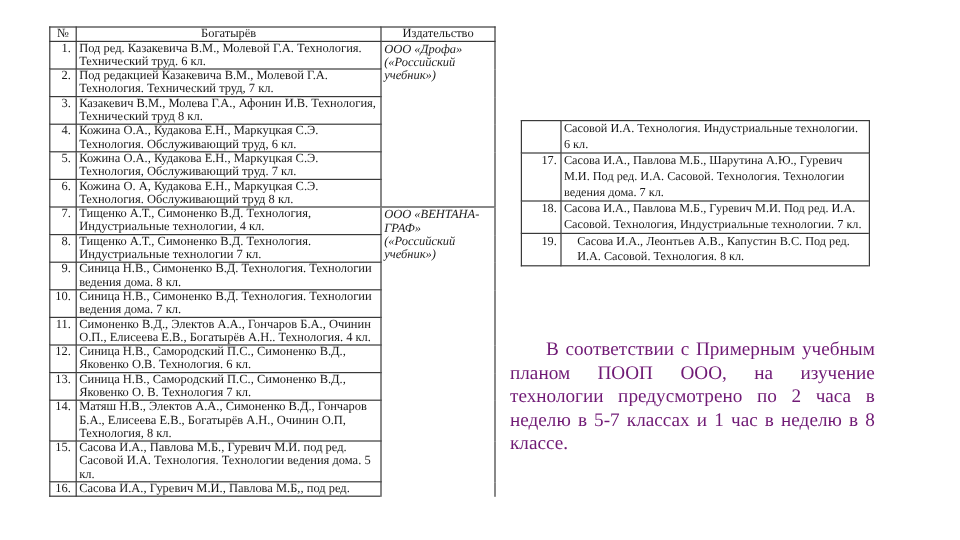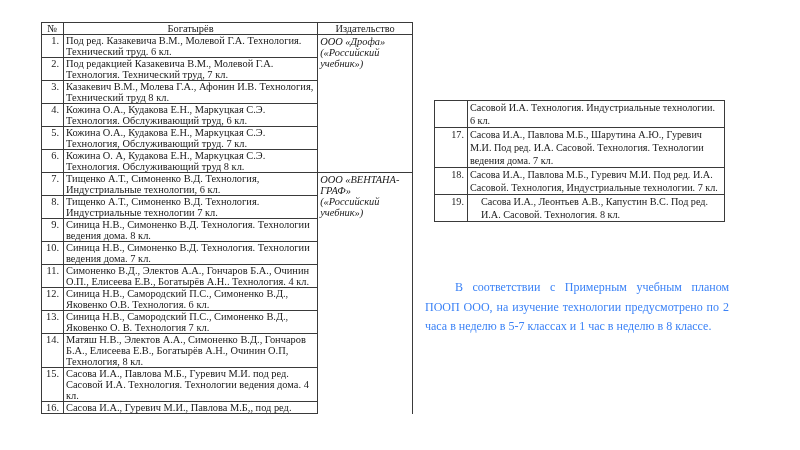--- a/index.html
+++ b/index.html
@@ -32,23 +32,23 @@
     #right-table col.pub { width: 84px; }
     #right-table td.num { text-align: right; padding-right: 3px; font-family: Liberation Serif, serif; }
     #right-table td.pub { border-top: none; border-bottom: none; border-right: 1px solid #3a3a3a; }
     #right-table tr.last td { border-bottom: 1px solid #3a3a3a; padding-left: 13px; }
     #right-table tr.first td { border-top: 1px solid #3a3a3a; }
     #right-table tr.first td.pub { border-top: none; }
     #right-table td { font-size: 10.2px; line-height: 13px; }
 
     #paragraph {
       position: absolute; left: 425px; top: 266px; width: 304px;
-      font-size: 12px; line-height: 19.5px;
+      font-size: 16px; line-height: 19.5px;
       text-align: justify; text-indent: 30px;
-      color: #3b82f6;
+      color: #701a75;
     }
   </style>
 </head>
 <body>
 
 <div id="left-clip">
   <table id="left-table">
     <colgroup>
         <col class="num">
         <col class="txt">
@@ -82,21 +82,21 @@
       <tr>
         <td class="num">5.</td>
         <td>Кожина О.А., Кудакова Е.Н., Маркуцкая С.Э. Технология, Обслуживающий труд. 7 кл.</td>
       </tr>
       <tr>
         <td class="num">6.</td>
         <td>Кожина О. А, Кудакова Е.Н., Маркуцкая С.Э. Технология. Обслуживающий труд 8 кл.</td>
       </tr>
       <tr>
         <td class="num">7.</td>
-        <td>Тищенко А.Т., Симоненко В.Д. Технология, Индустриальные технологии, 6 кл.</td>
+        <td>Тищенко А.Т., Симоненко В.Д. Технология, Индустриальные технологии, 4 кл.</td>
         <td class="pub first" rowspan="10">ООО «ВЕНТАНА-ГРАФ» («Российский учебник»)</td>
       </tr>
       <tr>
         <td class="num">8.</td>
         <td>Тищенко А.Т., Симоненко В.Д. Технология. Индустриальные технологии 7 кл.</td>
       </tr>
       <tr>
         <td class="num">9.</td>
         <td>Синица Н.В., Симоненко В.Д. Технология. Технологии ведения дома. 8 кл.</td>
       </tr>
@@ -115,21 +115,21 @@
       <tr>
         <td class="num">13.</td>
         <td>Синица Н.В., Самородский П.С., Симоненко В.Д., Яковенко О. В. Технология 7 кл.</td>
       </tr>
       <tr>
         <td class="num">14.</td>
         <td>Матяш Н.В., Электов А.А., Симоненко В.Д., Гончаров Б.А., Елисеева Е.В., Богатырёв А.Н., Очинин О.П, Технология, 8 кл.</td>
       </tr>
       <tr>
         <td class="num">15.</td>
-        <td>Сасова И.А., Павлова М.Б., Гуревич М.И. под ред. Сасовой И.А. Технология. Технологии ведения дома. 4 кл.</td>
+        <td>Сасова И.А., Павлова М.Б., Гуревич М.И. под ред. Сасовой И.А. Технология. Технологии ведения дома. 5 кл.</td>
       </tr>
       <tr>
         <td class="num">16.</td>
         <td>Сасова И.А., Гуревич М.И., Павлова М.Б,, под ред.</td>
       </tr>
     </tbody>
   </table>
 </div>
 
 <table id="right-table">

